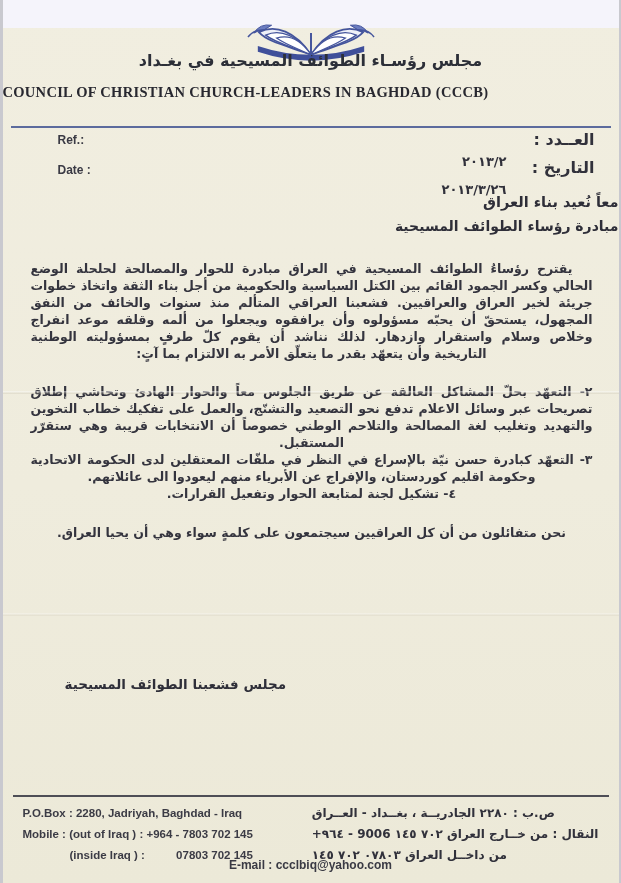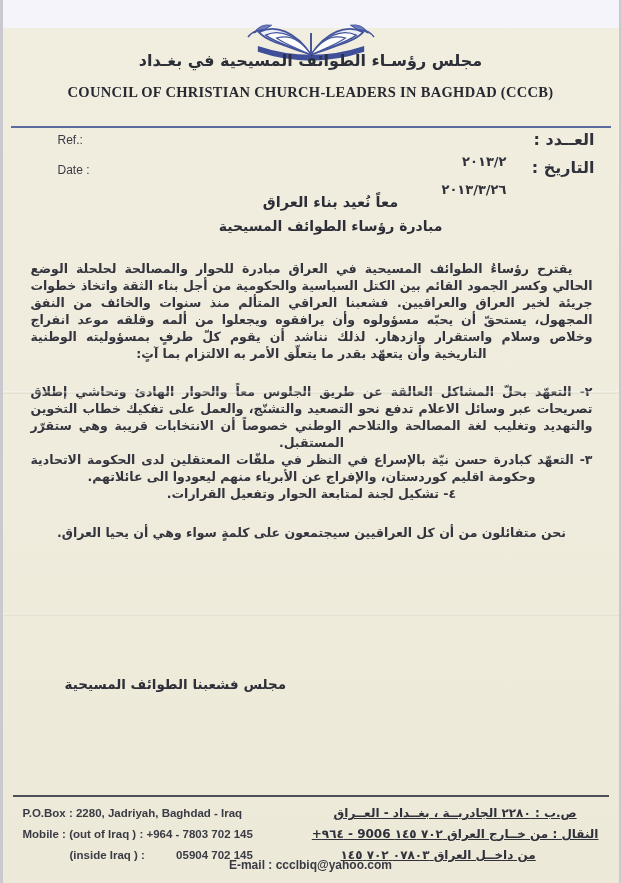--- a/index.html
+++ b/index.html
@@ -8,37 +8,37 @@
   .scan-strip{position:absolute;top:0;left:0;right:0;height:28px;background:#f5f4fb;}
   .crease{position:absolute;left:0;right:0;height:3px;pointer-events:none;
           background:linear-gradient(180deg,rgba(255,255,255,.55),rgba(150,140,110,.18));}
   .crease.c1{top:391px;}
   .crease.c2{top:613px;opacity:.7;}
 
   
   .logo{position:absolute;top:15px;left:50%;transform:translateX(-50%);width:130px;height:52px;}
   .title-ar{position:absolute;top:51px;left:0;right:0;text-align:center;direction:rtl;
             font-weight:bold;font-size:16px;color:#2c2f38;}
-  .title-en{position:absolute;top:84px;left:0;right:0;text-align:center;
+  .title-en{position:absolute;top:84px;left:0;right:0;text-align:left;
             font-family:"Liberation Serif",serif;font-weight:bold;font-size:14.5px;
             letter-spacing:.3px;color:#282830;}
   .rule-blue{position:absolute;top:126px;left:8px;right:8px;height:2px;background:#5c6b9d;}
 
   
   .ref-en{position:absolute;left:55px;top:133px;font-family:"Liberation Sans",sans-serif;
-          font-weight:normal;font-size:12px;color:#3a3a44;}
+          font-weight:bold;font-size:12px;color:#3a3a44;}
   .ref-en div{margin-bottom:16px;}
   .ref-ar{position:absolute;right:24px;top:130px;width:170px;direction:rtl;color:#31313b;}
   .ar-row{position:relative;height:28px;}
   .ar-label{position:absolute;right:0;top:0;font-weight:bold;font-size:16px;}
   .ar-value{position:absolute;right:88px;top:24px;direction:ltr;unicode-bidi:embed;
             font-weight:bold;font-size:13px;}
 
   
-  .subject{position:absolute;top:194px;left:0;right:0;text-align:center;direction:rtl;
+  .subject{position:absolute;top:194px;left:0;right:0;text-align:right;direction:rtl;
            font-weight:bold;color:#2e2e38;padding-left:40px;}
   .subject .s1{font-size:14.5px;margin-bottom:8px;}
   .subject .s2{font-size:14px;}
 
   
   .body{position:absolute;top:260px;left:28px;right:26px;direction:rtl;
         font-weight:bold;font-size:12.5px;line-height:17px;color:#34343e;
         text-align:justify;text-align-last:center;}
   .body p{margin:0;}
   .body .intro{text-indent:20px;margin-bottom:21px;}
@@ -46,22 +46,22 @@
 
   .signature{position:absolute;top:676px;left:62px;direction:rtl;
              font-weight:bold;font-size:13.5px;color:#2f2f39;}
 
   
   .footer-rule{position:absolute;top:795px;left:10px;right:10px;height:2px;background:#4e4e56;}
   .footer-left{position:absolute;left:20px;top:803px;font-family:"Liberation Sans",sans-serif;
                font-weight:bold;font-size:11.5px;line-height:21px;color:#3b3b45;}
   .fl-indent{padding-left:47px;}
   .fl-gap{margin-left:28px;}
-  .footer-right{position:absolute;right:20px;top:803px;direction:rtl;text-align:center;
-                font-weight:bold;font-size:12px;line-height:21px;color:#31313b;text-decoration:underline;}
+  .footer-right{position:absolute;right:20px;top:803px;direction:rtl;text-align:left;
+                font-weight:bold;font-size:12px;line-height:21px;color:#31313b;}
   .fr-indent{padding-right:34px;}
   .num{direction:ltr;unicode-bidi:embed;}
   .footer-email{position:absolute;top:858px;left:0;right:0;text-align:center;
                 font-family:"Liberation Sans",sans-serif;font-weight:bold;font-size:12px;
                 color:#3a3a44;}
 </style>
 </head>
 <body>
 
 <div class="page">
@@ -125,21 +125,21 @@
 
   <div class="footer-rule"></div>
   <div class="footer-left">
     <div>P.O.Box : 2280, Jadriyah, Baghdad - Iraq</div>
     <div>
       <span>Mobile : (out of Iraq ) :</span>
       <span>+964 - 7803 702 145</span>
     </div>
     <div class="fl-indent">
       <span>(inside Iraq ) :</span>
-      <span class="fl-gap">05904 702 145</span>
+      <span class="fl-gap">07803 702 145</span>
     </div>
   </div>
   <div class="footer-right">
     <div>ص.ب : ٢٢٨٠ الجادريــة ،   بغــداد - العــراق</div>
     <div>
       <span>النقال : من خــارج العراق</span>
       <span class="num">+٩٦٤ - 9006 ٧٠٢ ١٤٥</span>
     </div>
     <div class="fr-indent">
       <span>من داخــل العراق</span>

